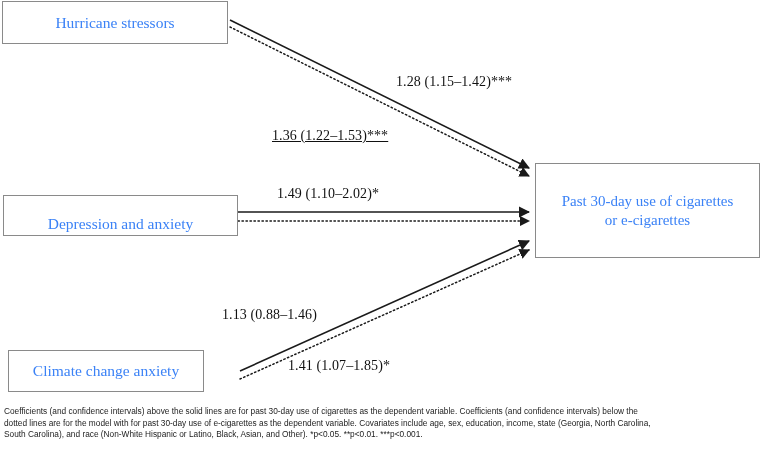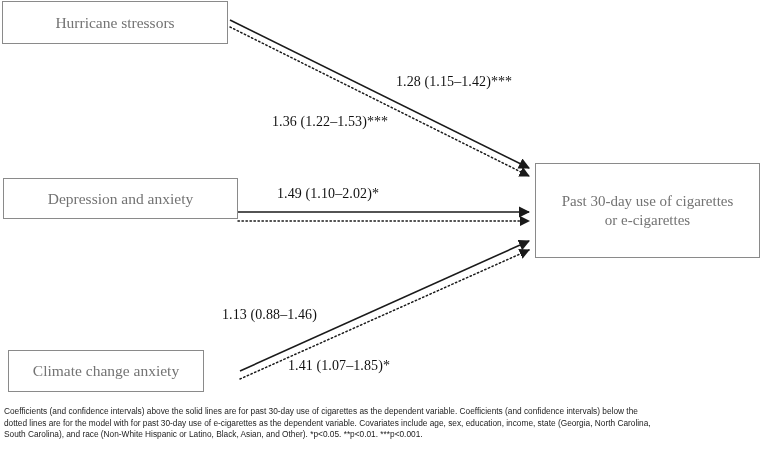--- a/index.html
+++ b/index.html
@@ -36,42 +36,42 @@
     position: absolute;
     box-sizing: border-box;
     border: 1.3px solid #8a8a8a;
     background: #ffffff;
     display: flex;
     align-items: center;
     justify-content: center;
     text-align: center;
     font-family: "Liberation Serif", "DejaVu Serif", serif;
     font-size: 15.5px;
-    color: #737373;
+    color: #3b82f6;
     line-height: 1.25;
     padding: 2px 6px;
   }
   .node span { display: block; }
 
   #node-hurricane { left: 2px;  top: 1px;   width: 226px; height: 43px; }
-  #node-depression{ left: 3px;  top: 178px; width: 235px; height: 41px; }
+  #node-depression{ left: 3px;  top: 195px; width: 235px; height: 41px; align-items: flex-end; }
   #node-climate   { left: 8px;  top: 350px; width: 196px; height: 42px; }
   #node-outcome   { left: 535px; top: 163px; width: 225px; height: 95px;
                     font-size: 15px; }
 
   .edge-label {
     position: absolute;
     font-family: "Liberation Serif", "DejaVu Serif", serif;
     font-size: 14px;
     color: #111111;
     white-space: nowrap;
     letter-spacing: 0.1px;
   }
   #lbl-h-solid  { left: 396px; top: 74px;  }
-  #lbl-h-dotted { left: 272px; top: 114px; }
+  #lbl-h-dotted { left: 272px; top: 128px; text-decoration: underline; }
   #lbl-d-solid  { left: 277px; top: 186px; }
   #lbl-d-dotted { left: 277px; top: 227px; }
   #lbl-c-solid  { left: 222px; top: 307px; }
   #lbl-c-dotted { left: 288px; top: 358px; }
 
   
   #footnote {
     position: absolute;
     left: 4px;
     top: 406px;

